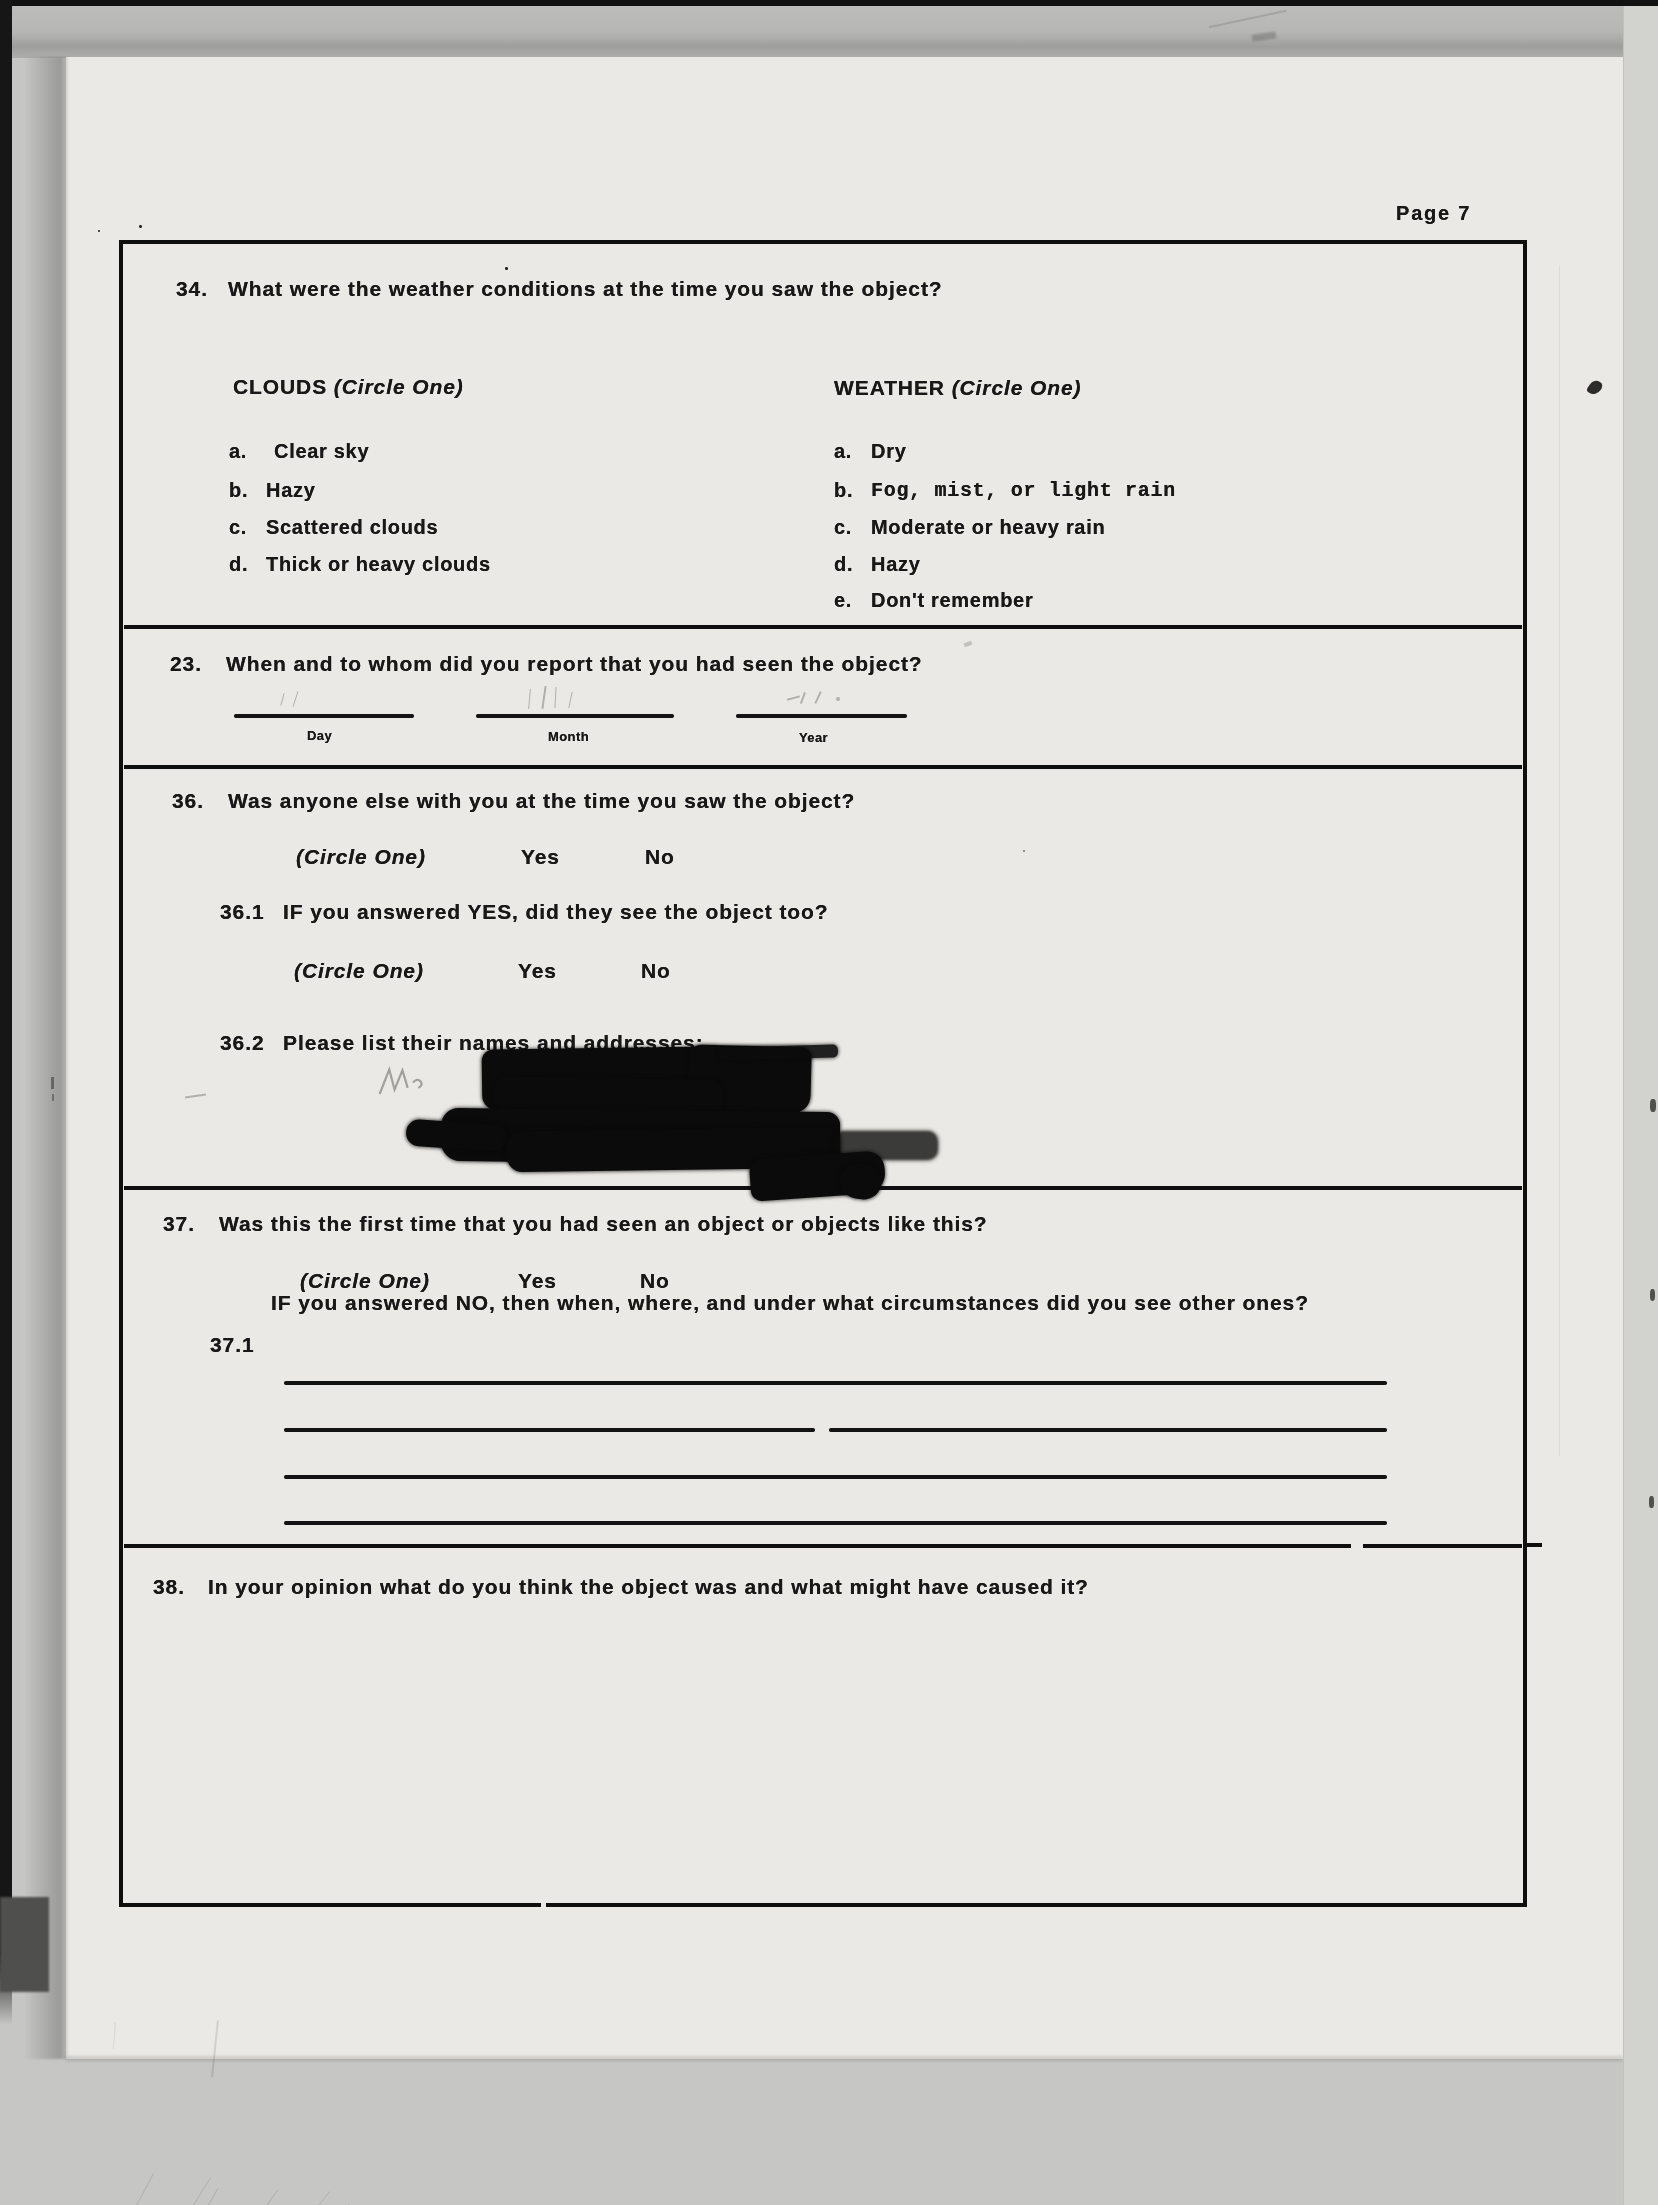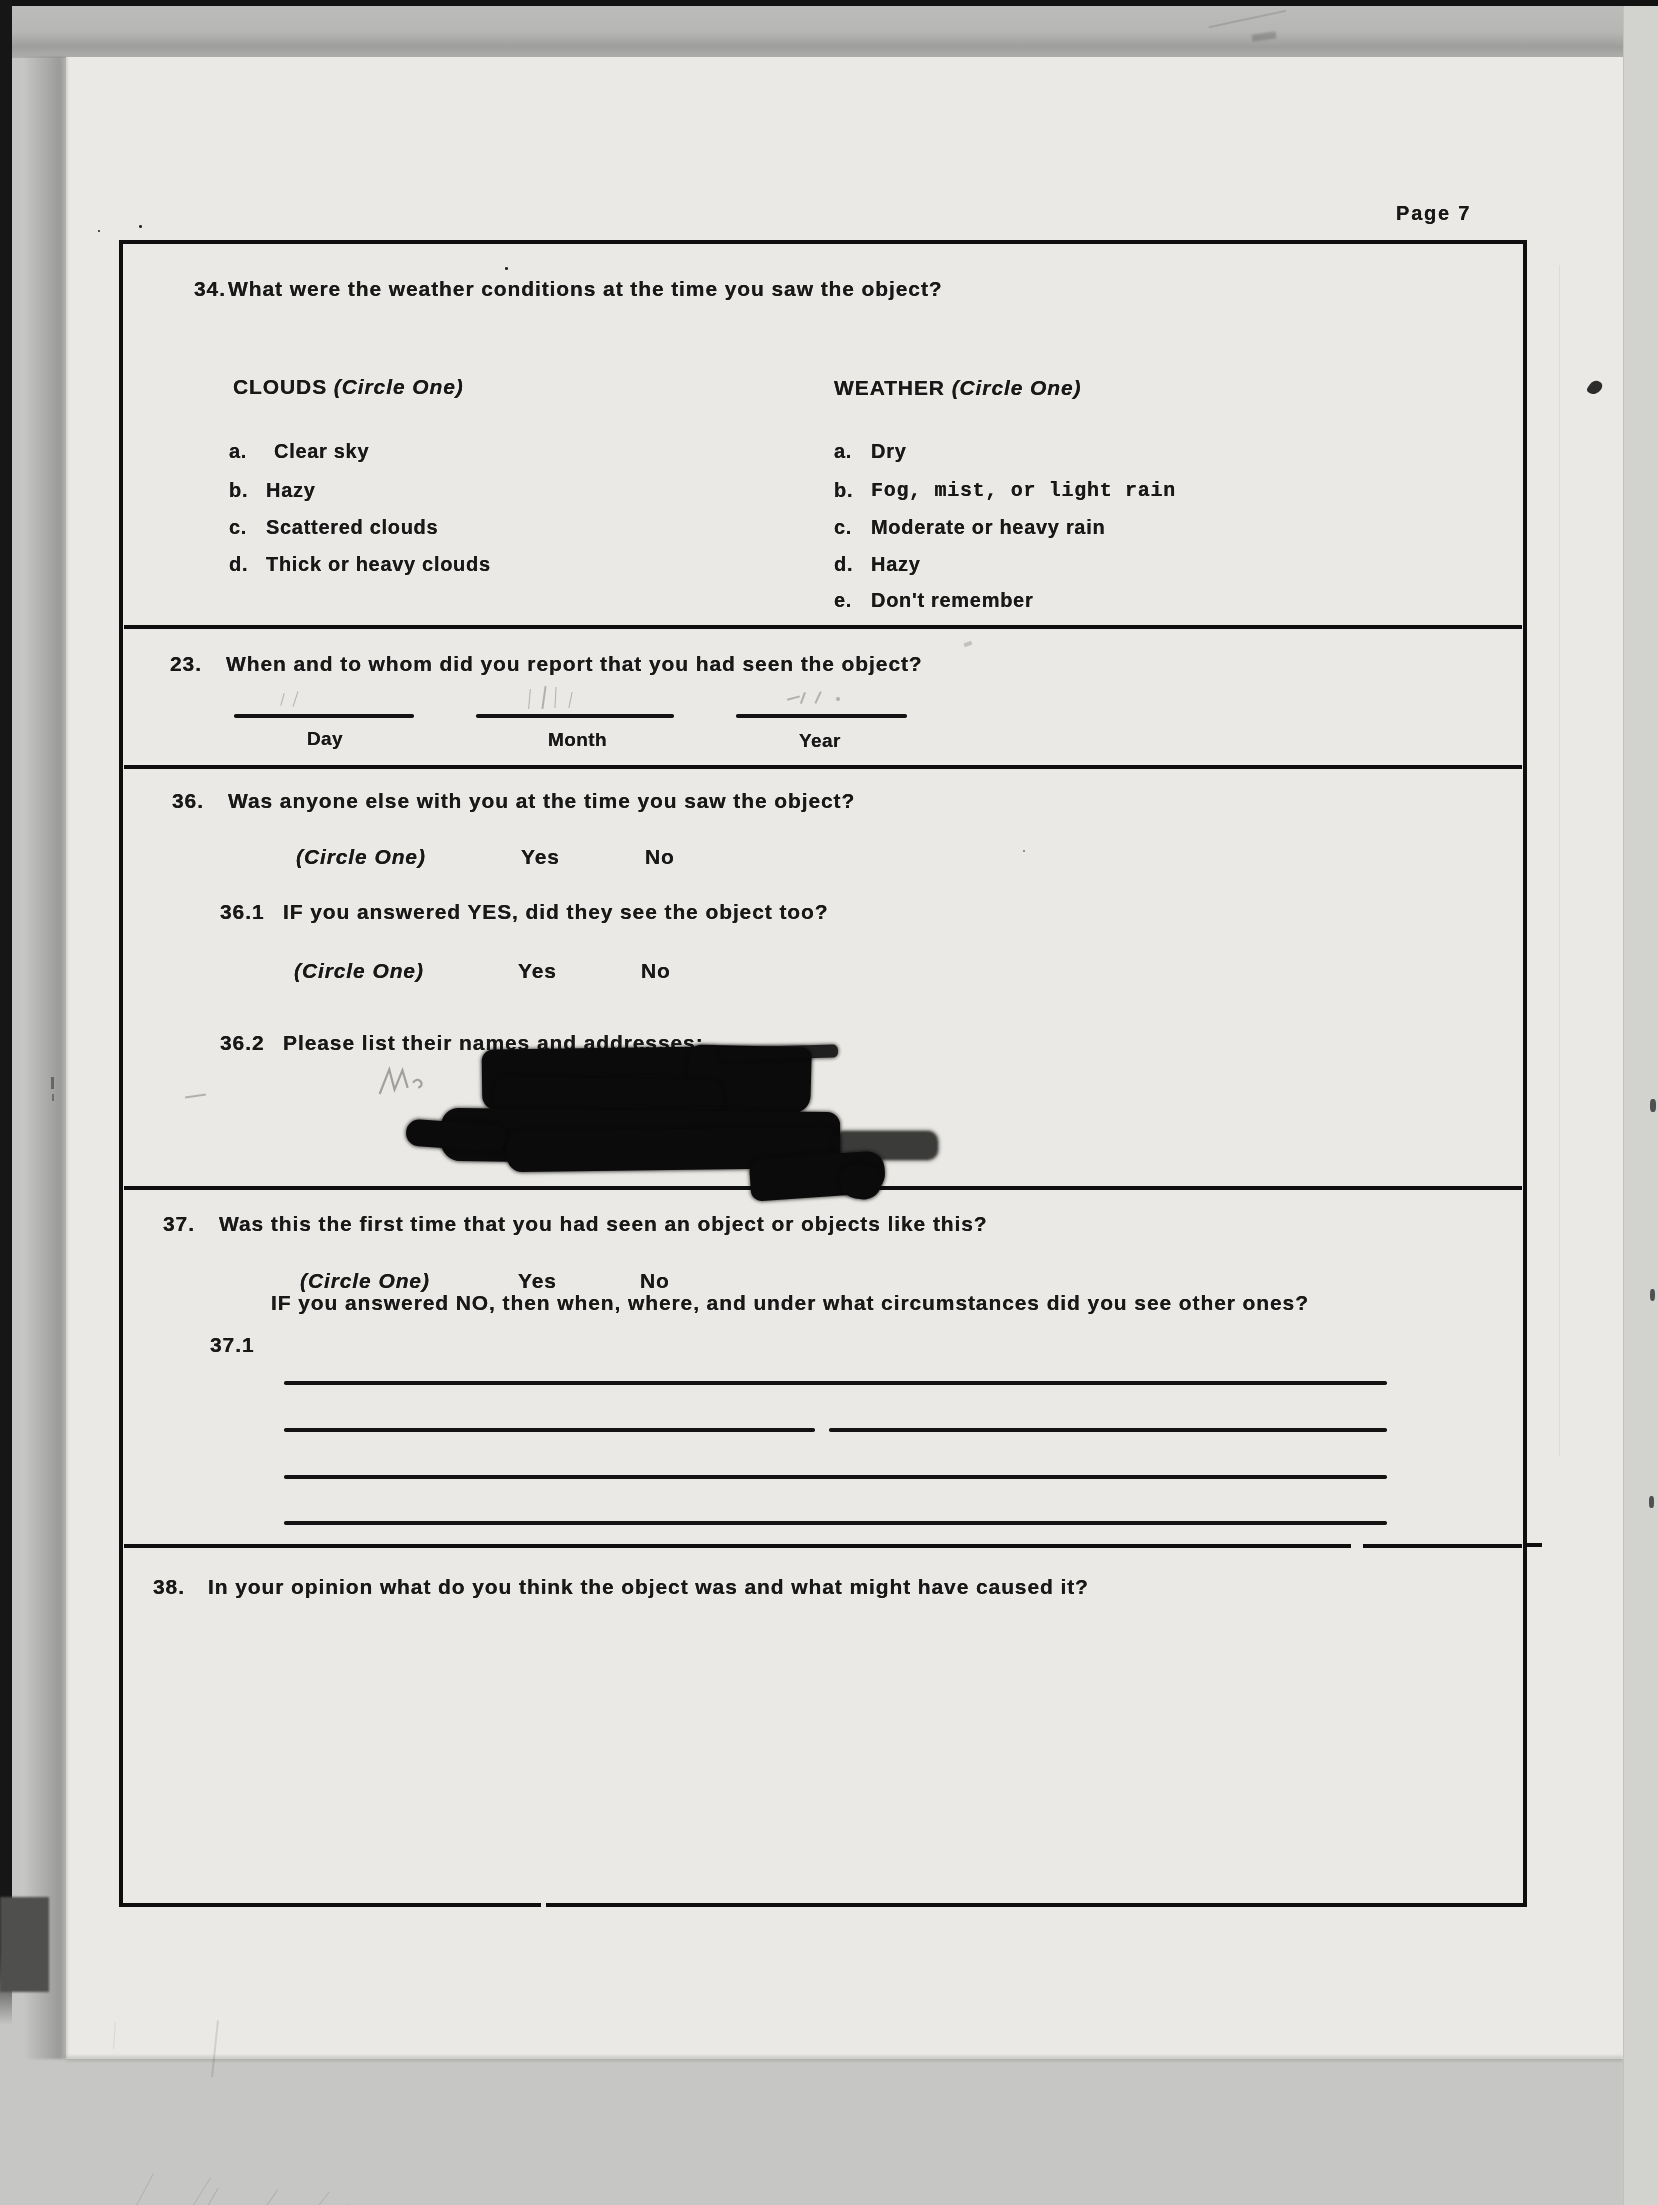--- a/index.html
+++ b/index.html
@@ -26,21 +26,21 @@
   
   .form-border{position:absolute;box-sizing:border-box;left:119px;top:240px;width:1408px;height:1667px;
          border:4.9px solid #0f0f0f;}
   .divider{position:absolute;height:4.4px;background:#0f0f0f;}
   .patch{position:absolute;background:#eae9e5;}
   
   .t{position:absolute;white-space:nowrap;color:#181818;font-weight:700;
      text-shadow:0 0 0.4px rgba(15,15,15,0.85);}
   .q{font-size:21px;letter-spacing:0.9px;}
   .opt{font-size:20px;letter-spacing:0.7px;}
-  .small{font-size:19px;letter-spacing:0.4px;}
+  .small{font-size:13px;letter-spacing:0.4px;}
   .it{font-style:italic;}
   .pagelab{font-size:20px;letter-spacing:1.8px;}
   
   .blank{position:absolute;height:4px;background:#131313;border-radius:1.8px;}
   
   .blob{position:absolute;background:#0b0b0b;box-shadow:0 0 3.1px 1.3px rgba(10,10,10,0.55);}
   
   .pencil{position:absolute;background:rgba(45,45,45,0.30);}
   .speck{position:absolute;background:#222;border-radius:50%;}
   .scr{position:absolute;background:rgba(25,25,25,0.13);transform-origin:bottom left;}
@@ -69,21 +69,21 @@
   <div class="form-border"></div>
   <div class="divider" style="left:124px;top:625px;width:1398px;"></div>
   <div class="divider" style="left:124px;top:765px;width:1398px;"></div>
   <div class="divider" style="left:124px;top:1186px;width:1398px;"></div>
   <div class="divider" style="left:124px;top:1544px;width:1398px;"></div>
   <div class="divider" style="left:1524px;top:1543px;width:17.6px;"></div>
   <div class="patch" style="left:1351px;top:1544px;width:12.3px;height:4.4px;"></div>
   <div class="patch" style="left:541px;top:1902px;width:5.3px;height:5.3px;"></div>
 
   <div>
-    <div class="t q" style="left:176px;top:277px;margin-left:18px;">34.</div>
+    <div class="t q" style="left:176px;top:277px;">34.</div>
     <div class="t q" style="left:228px;top:277px;">What were the weather conditions at the time you saw the object?</div>
 
     <div class="t q" style="left:233px;top:375px;">
       <span>CLOUDS</span>
       <span class="it">(Circle One)</span>
     </div>
     <div class="t q" style="left:834px;top:376px;">
       <span>WEATHER</span>
       <span class="it">(Circle One)</span>
     </div>

